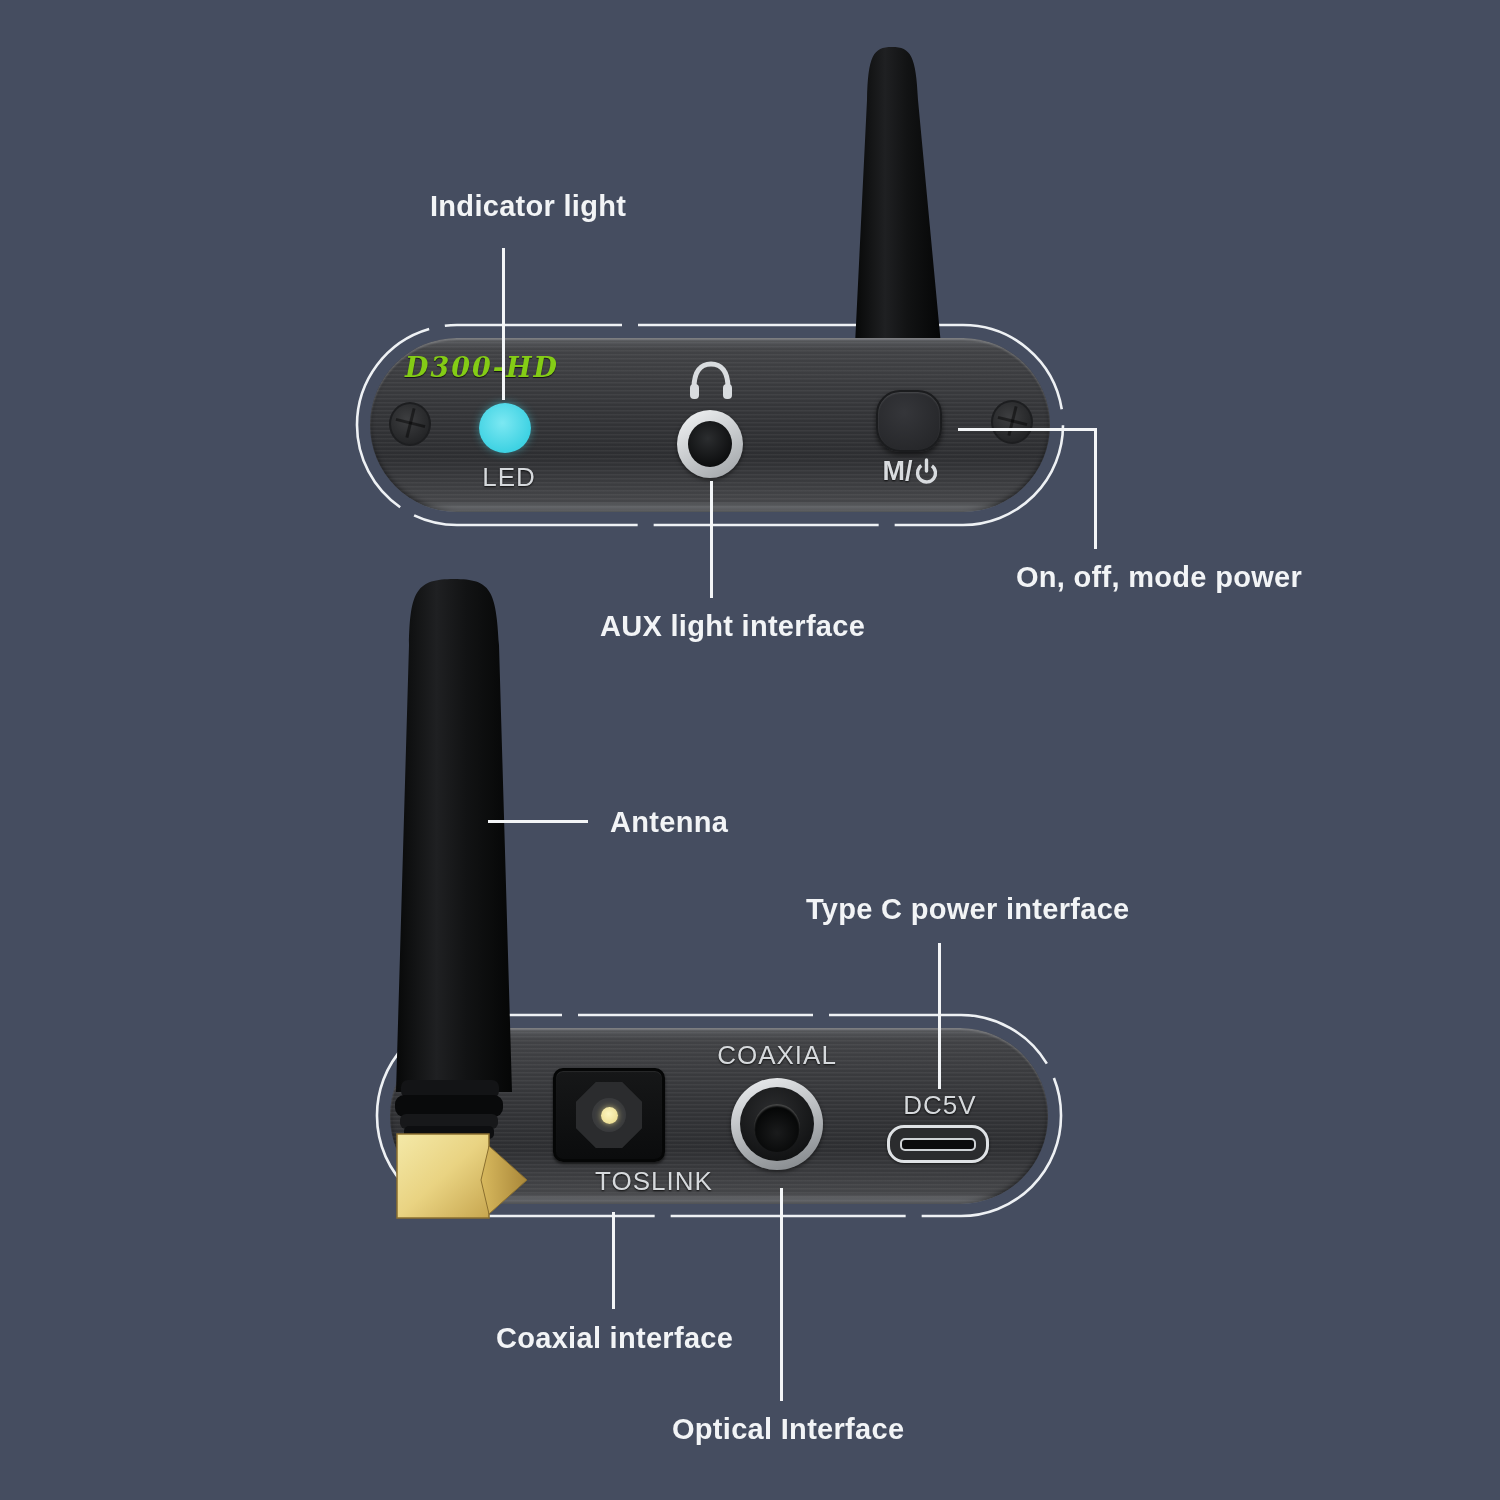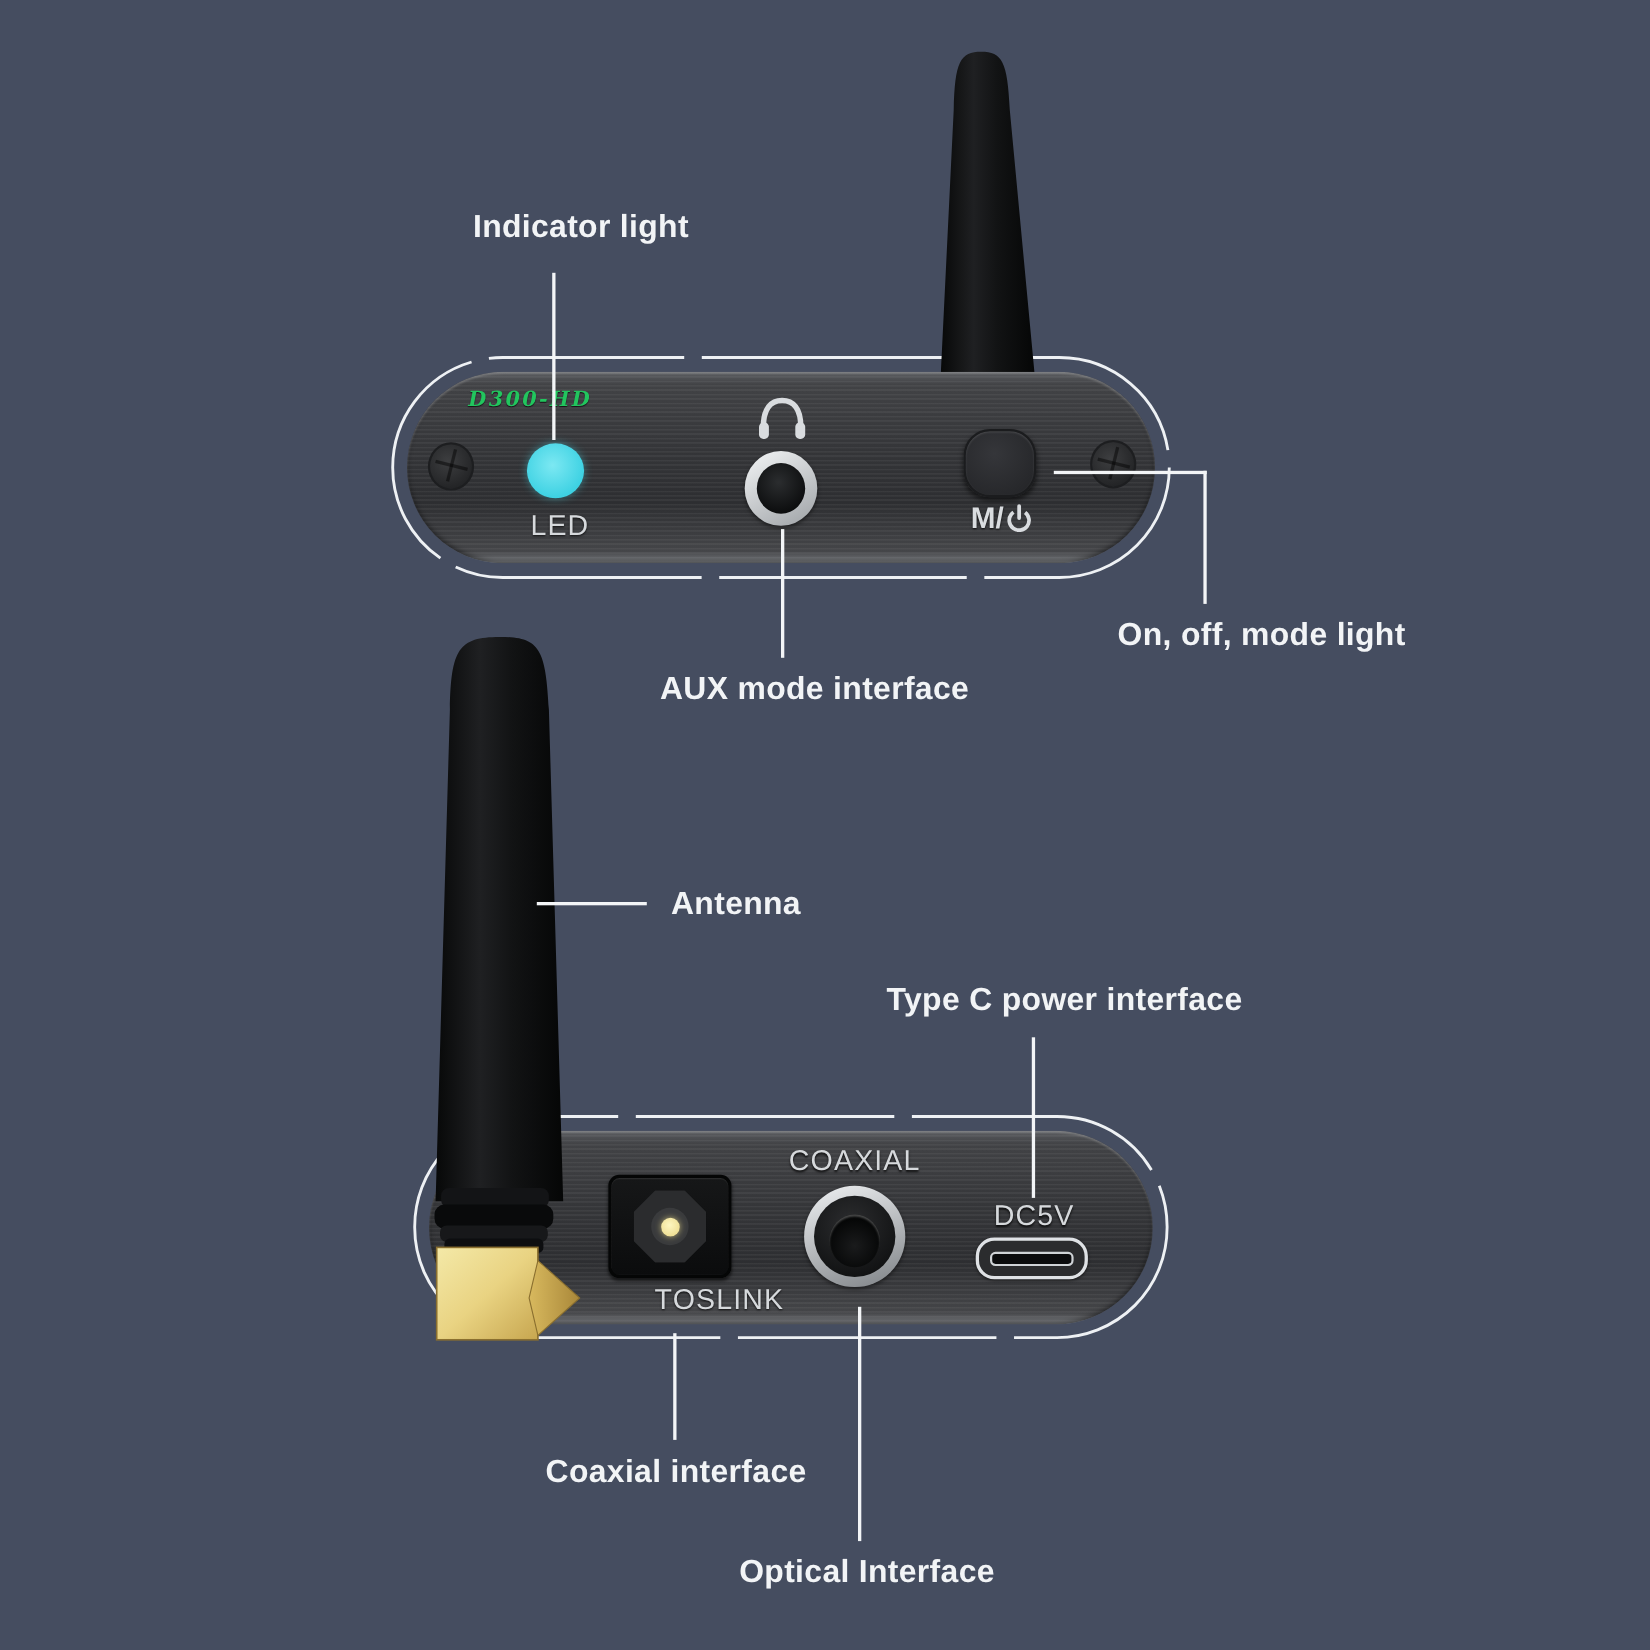--- a/index.html
+++ b/index.html
@@ -21,22 +21,22 @@
     position:absolute;color:#f2f4f6;font-weight:bold;font-size:29px;
     white-space:nowrap;z-index:40;letter-spacing:0.3px;text-align:center;
   }
   .line{position:absolute;background:#f3f5f7;z-index:38;}
   
   .port-label{
     position:absolute;color:#d6d9dc;font-weight:normal;font-size:26px;
     white-space:nowrap;z-index:12;letter-spacing:1px;text-shadow:0 1px 2px rgba(0,0,0,0.8);
   }
   .logo{
-    position:absolute;color:#22c55e;font-family:"DejaVu Serif", serif;
-    font-style:italic;font-weight:bold;font-size:19px;letter-spacing:2px;
+    position:absolute;color:#84cc16;font-family:"DejaVu Serif", serif;
+    font-style:italic;font-weight:bold;font-size:27px;letter-spacing:2px;
     z-index:12;white-space:nowrap;text-shadow:0 1px 1px rgba(0,0,0,0.7);
   }
   
   .screw{
     position:absolute;width:42px;height:44px;border-radius:50%;z-index:11;
     background:radial-gradient(circle at 42% 38%, #3d3e40, #232426 75%);
     border:2px solid #1d1e20;box-sizing:border-box;
   }
   .screw::before,.screw::after{
     content:"";position:absolute;left:18px;top:4px;width:3px;height:30px;
@@ -223,20 +223,20 @@
   <div class="line" style="left:502px;top:248px;width:3px;height:152px;"></div>
   <div class="line" style="left:710px;top:481px;width:3px;height:117px;"></div>
   <div class="line" style="left:958px;top:428px;width:139px;height:3px;"></div>
   <div class="line" style="left:1094px;top:428px;width:3px;height:121px;"></div>
   <div class="line" style="left:488px;top:820px;width:100px;height:3px;"></div>
   <div class="line" style="left:938px;top:943px;width:3px;height:146px;"></div>
   <div class="line" style="left:612px;top:1212px;width:3px;height:97px;"></div>
   <div class="line" style="left:780px;top:1188px;width:3px;height:213px;"></div>
 
   <div class="callout" style="left:430px;top:190px;">Indicator light</div>
-  <div class="callout" style="left:600px;top:610px;">AUX mode interface</div>
-  <div class="callout" style="left:1016px;top:561px;">On, off, mode light</div>
+  <div class="callout" style="left:600px;top:610px;">AUX light interface</div>
+  <div class="callout" style="left:1016px;top:561px;">On, off, mode power</div>
   <div class="callout" style="left:610px;top:806px;">Antenna</div>
   <div class="callout" style="left:806px;top:893px;">Type C power interface</div>
   <div class="callout" style="left:496px;top:1322px;">Coaxial interface</div>
   <div class="callout" style="left:672px;top:1413px;">Optical Interface</div>
 
 </div>
 
 </body></html>

